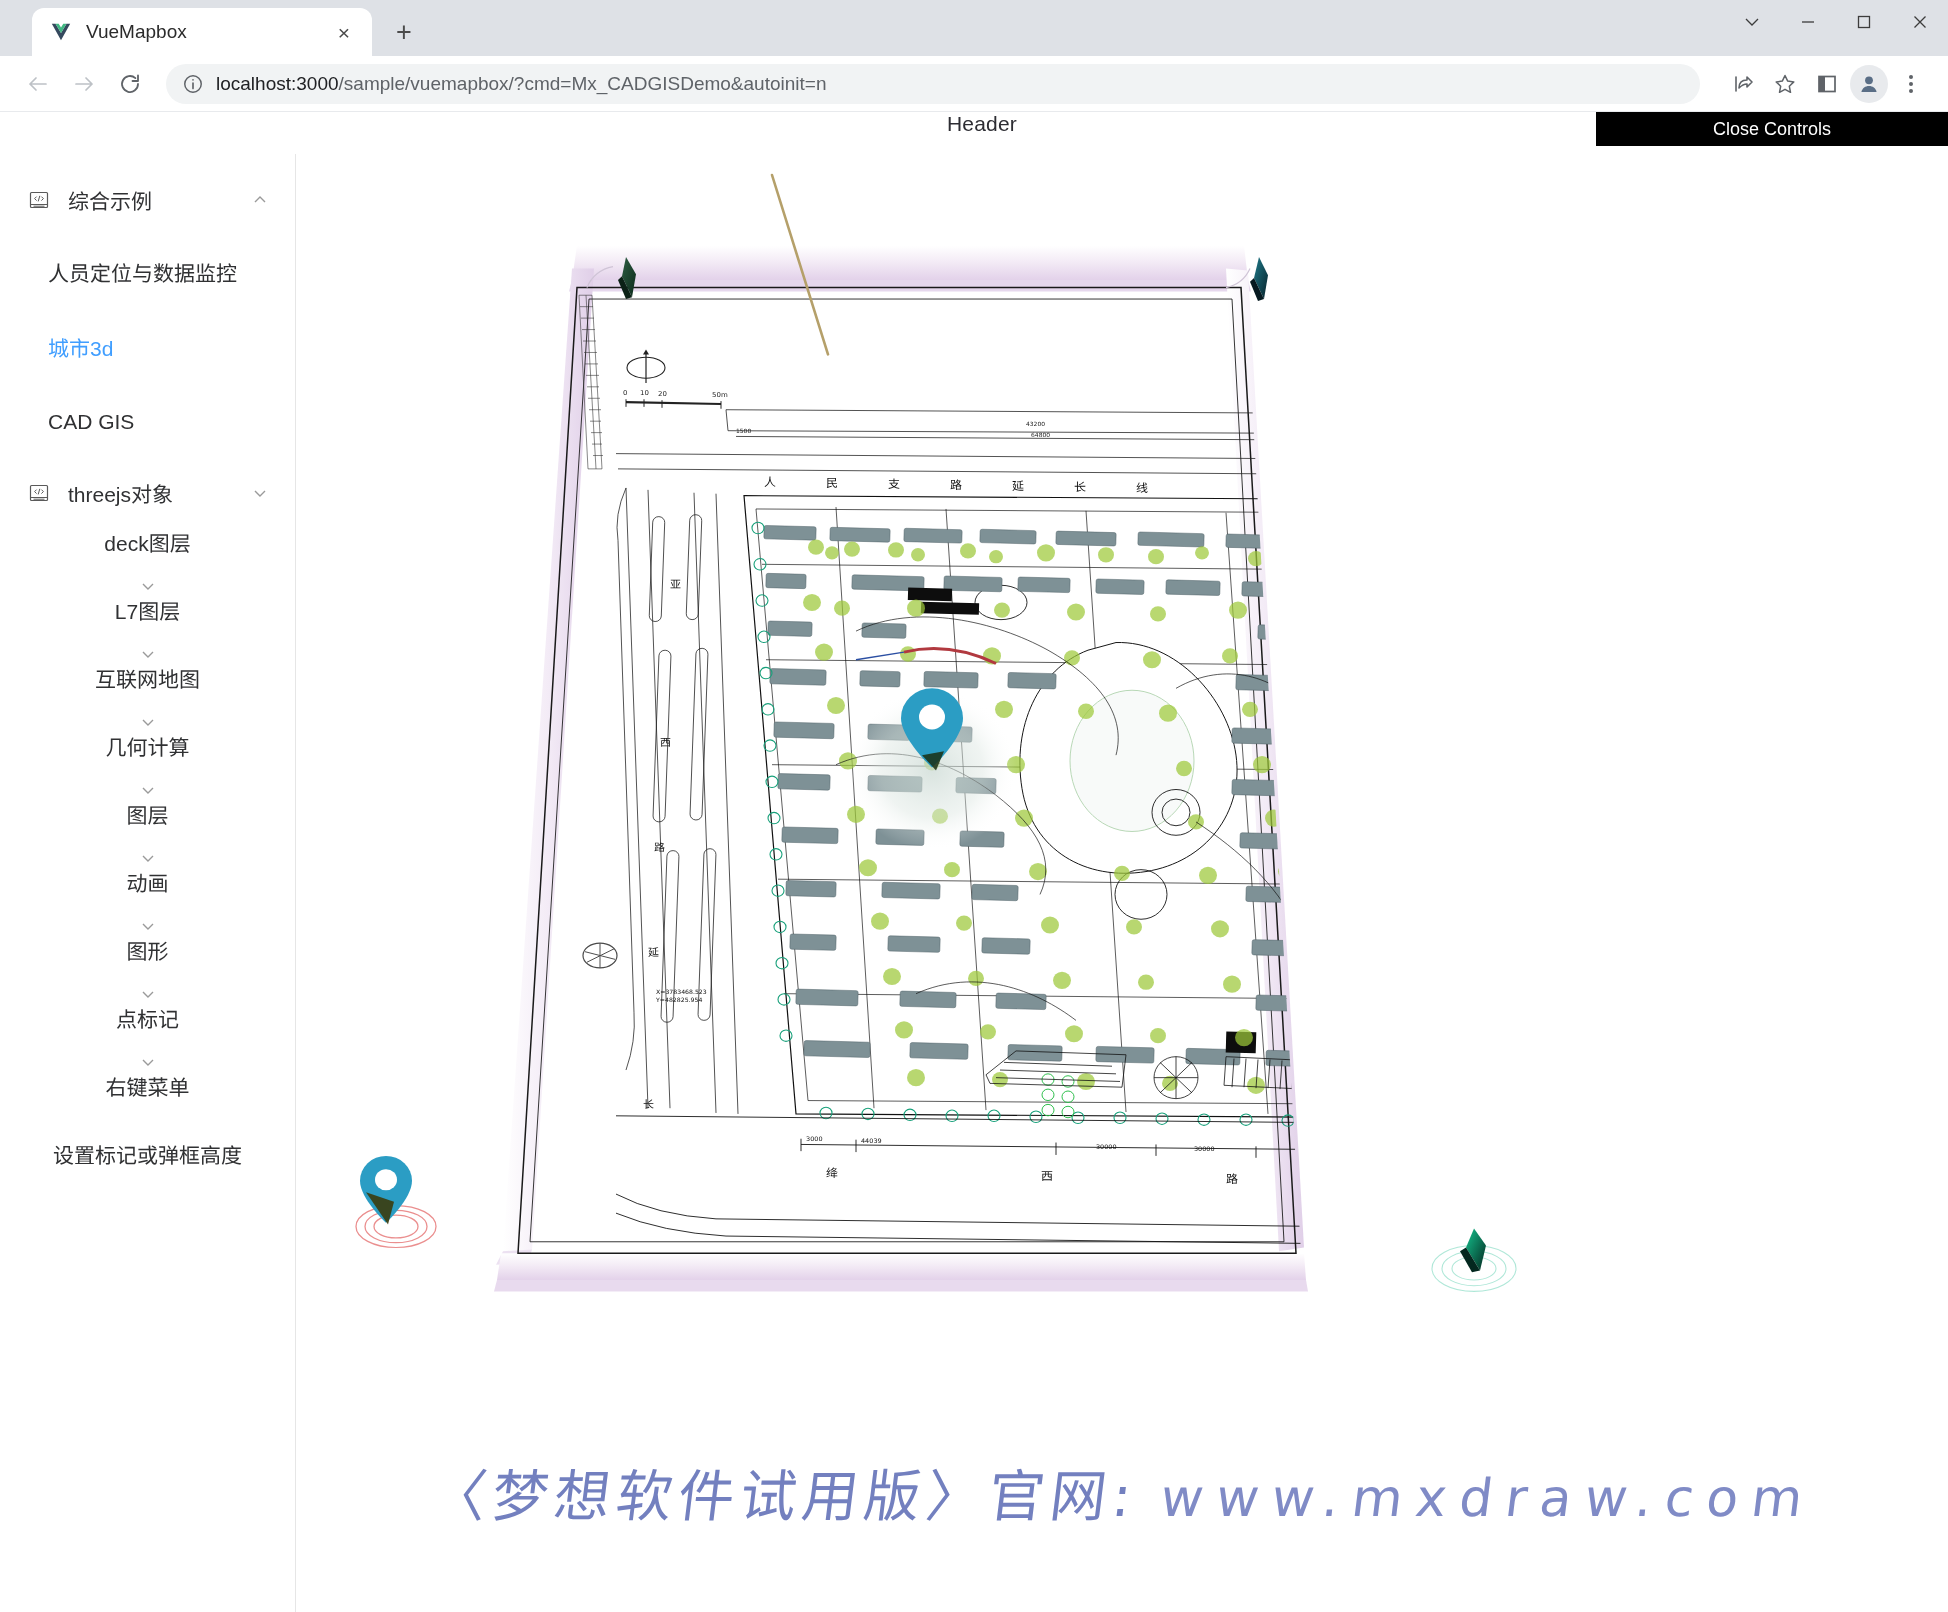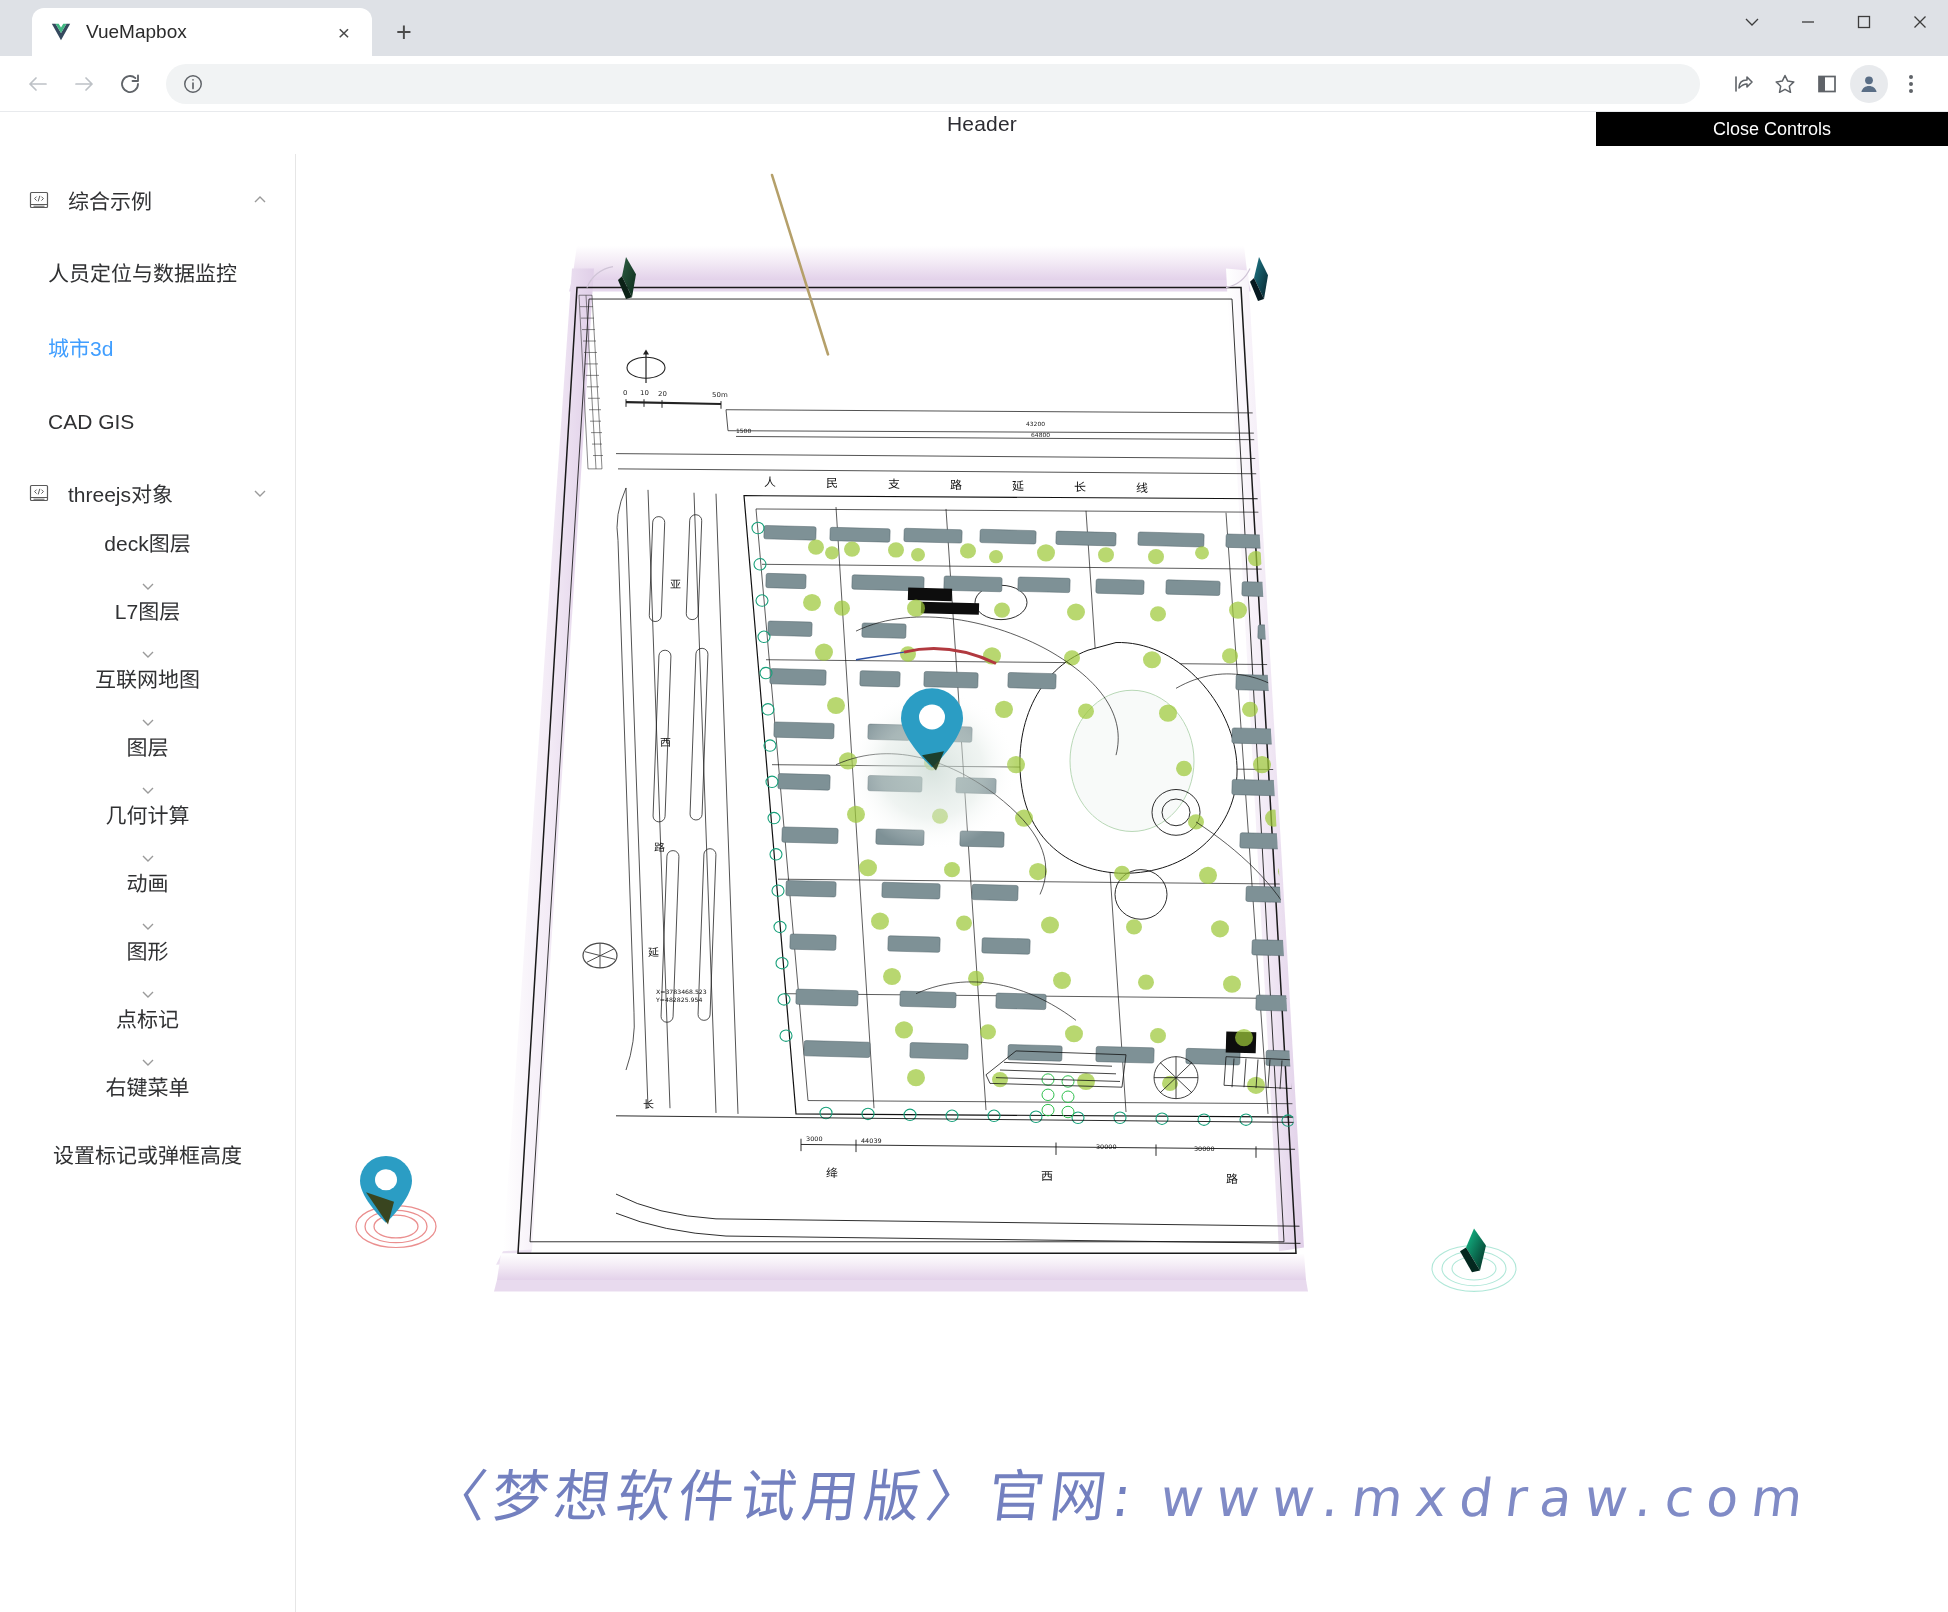--- a/index.html
+++ b/index.html
@@ -191,20 +191,21 @@
           <path d="M20 12a8 8 0 1 1-2.6-5.9" fill="none" stroke="currentColor" stroke-width="1.8" stroke-linecap="round"></path>
           <path d="M20 3.5V9h-5.5" fill="none" stroke="currentColor" stroke-width="1.8" stroke-linecap="round" stroke-linejoin="round"></path>
         </svg>
     </div>
 
     <div class="omnibox">
       <svg class="omni-info" viewBox="0 0 24 24">
         <circle cx="12" cy="12" r="9" fill="none" stroke="currentColor" stroke-width="1.6"></circle>
         <path d="M12 11v6M12 7.4v.2" stroke="currentColor" stroke-width="1.8" stroke-linecap="round"></path>
       </svg>
+      <span class="omni-url"><span>localhost:3000</span><span class="dim">/sample/vuemapbox/?cmd=Mx_CADGISDemo&amp;autoinit=n</span></span>
     </div>
 
     <div class="omni-right">
       <div class="tb-icon">
         <svg width="24" height="24" viewBox="0 0 24 24">
             <path d="M5 5v14" stroke="currentColor" stroke-width="1.6" stroke-linecap="round"></path>
             <path d="M8 16c0-5 3-8 8-8v-3l5 5-5 5v-3c-4 0-6 2-8 4z" fill="none" stroke="currentColor" stroke-width="1.6" stroke-linejoin="round"></path>
           </svg>
       </div>
       <div class="tb-icon">
@@ -293,29 +294,29 @@
         </div>
         <div class="menu-group no-icon">
           <span class="mg-label">互联网地图</span>
           <span class="mg-arrow">
             <svg width="18" height="18" viewBox="0 0 18 18" fill="none" stroke="currentColor" stroke-width="1.4">
               <path d="M4 7l5 5 5-5"></path>
             </svg>
           </span>
         </div>
         <div class="menu-group no-icon">
+          <span class="mg-label">几何计算</span>
+          <span class="mg-arrow">
+            <svg width="18" height="18" viewBox="0 0 18 18" fill="none" stroke="currentColor" stroke-width="1.4">
+              <path d="M4 7l5 5 5-5"></path>
+            </svg>
+          </span>
+        </div>
+        <div class="menu-group no-icon">
           <span class="mg-label">图层</span>
-          <span class="mg-arrow">
-            <svg width="18" height="18" viewBox="0 0 18 18" fill="none" stroke="currentColor" stroke-width="1.4">
-              <path d="M4 7l5 5 5-5"></path>
-            </svg>
-          </span>
-        </div>
-        <div class="menu-group no-icon">
-          <span class="mg-label">几何计算</span>
           <span class="mg-arrow">
             <svg width="18" height="18" viewBox="0 0 18 18" fill="none" stroke="currentColor" stroke-width="1.4">
               <path d="M4 7l5 5 5-5"></path>
             </svg>
           </span>
         </div>
         <div class="menu-group no-icon">
           <span class="mg-label">动画</span>
           <span class="mg-arrow">
             <svg width="18" height="18" viewBox="0 0 18 18" fill="none" stroke="currentColor" stroke-width="1.4">

